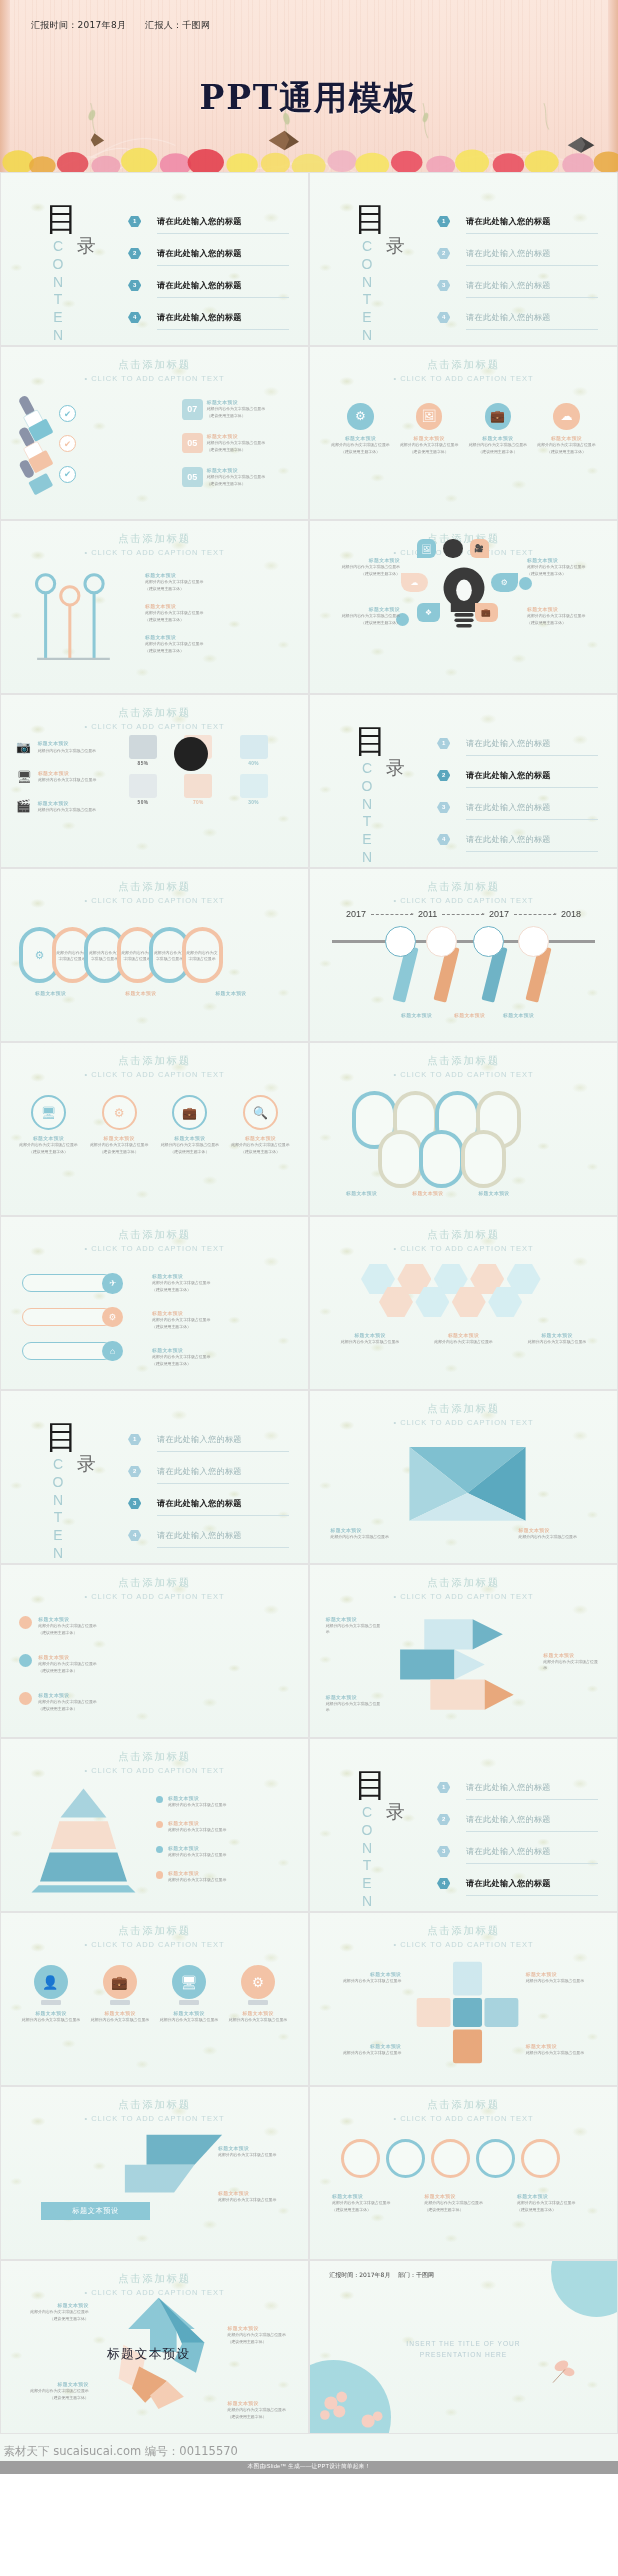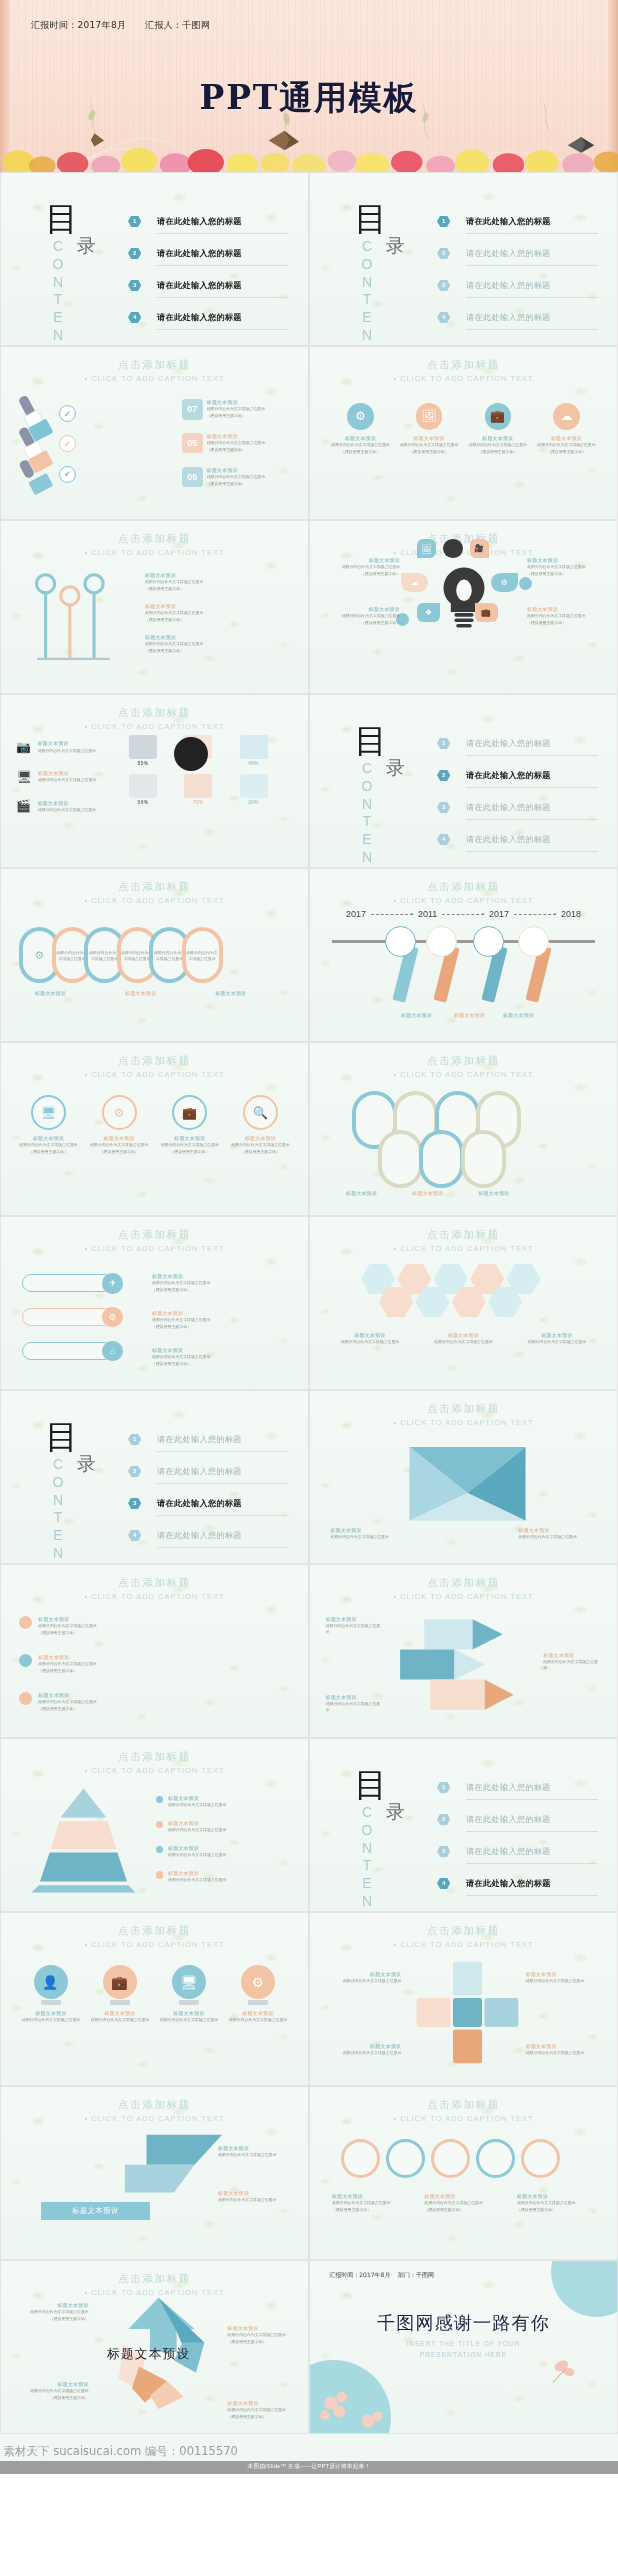--- a/index.html
+++ b/index.html
@@ -1176,21 +1176,20 @@
   <div class="slide">
     <div class="bg"></div>
       <div class="inner">
       <div class="blob-tr"></div>
       <div class="blob-bl"></div>
       <div class="final-meta">
         <span>汇报时间：2017年8月</span>
         &nbsp;&nbsp;
         <span>部门：千图网</span>
       </div>
-      <div class="final-title">千图网感谢一路有你</div>
       <div class="final-sub">
         <div>INSERT THE TITLE OF YOUR</div>
         <div>PRESENTATION HERE</div>
       </div>
       <svg style="position:absolute;left:0;bottom:0" width="121" height="72" viewBox="0 0 200 120">
         <g fill="#f6cfc2">
           <circle cx="34" cy="70" r="11"></circle>
             <circle cx="52" cy="60" r="9"></circle>
           <circle cx="48" cy="84" r="10"></circle>
             <circle cx="24" cy="90" r="8"></circle>

